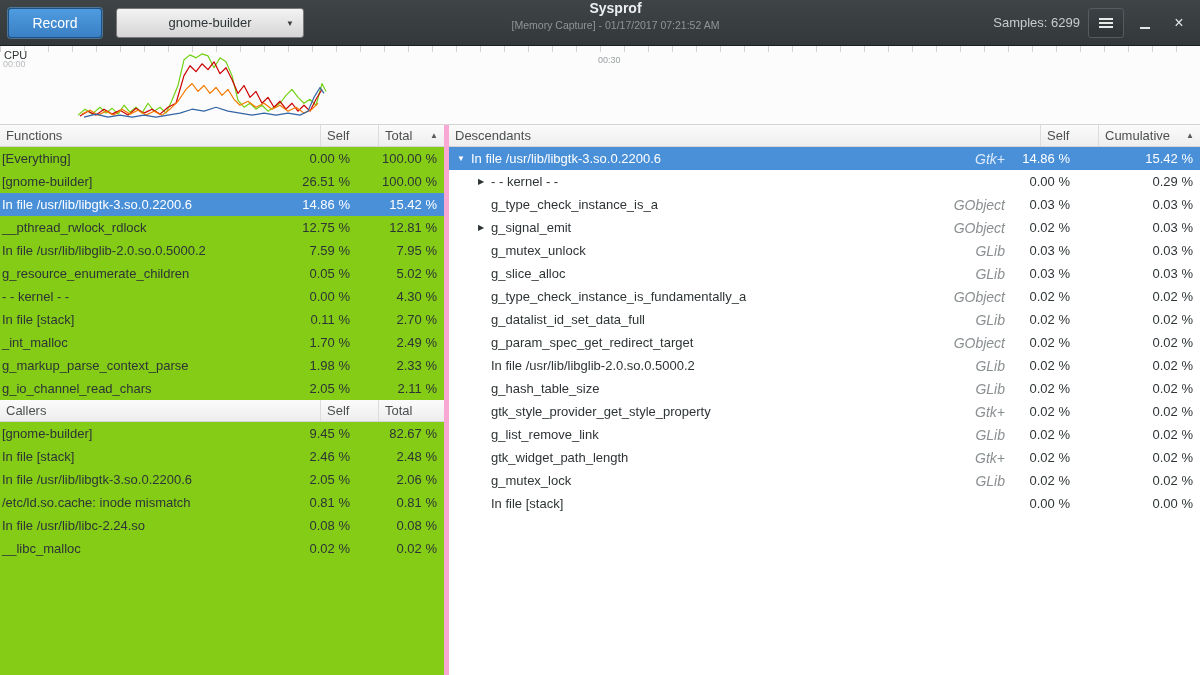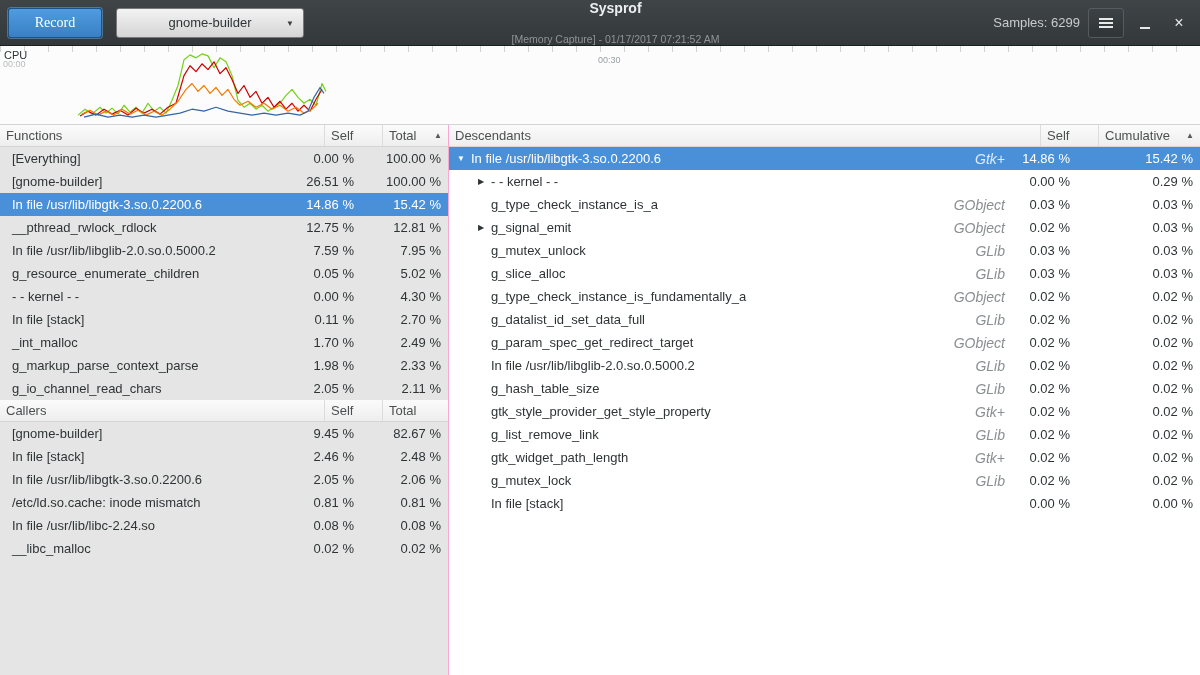--- a/index.html
+++ b/index.html
@@ -5,27 +5,27 @@
   * { box-sizing: border-box; margin: 0; padding: 0; }
   html,body { width:1200px; height:675px; }
   body { font-family:"Liberation Sans", sans-serif; background:#fff; overflow:hidden; }
   .window { width:1200px; height:675px; position:relative; display:flex; flex-direction:column; }
 
   
   .header { height:46px; flex-shrink:0; background:linear-gradient(to bottom,#3f4547,#33383a);
             border-bottom:1px solid #1b1e1f; display:flex; align-items:center; padding:0 8px; position:relative; }
   .record-btn { width:94px; height:30px; border-radius:3px; border:1px solid #1c5286;
                 background:linear-gradient(to bottom,#4f9ce0,#3a7fc4); color:#fff; font-size:14px;
-                font-family:Liberation Serif, serif; box-shadow:0 0 0 1px rgba(94,164,224,.55); margin-right:14px; cursor:pointer; }
+                font-family:Liberation Sans, sans-serif; box-shadow:0 0 0 1px rgba(94,164,224,.55); margin-right:14px; cursor:pointer; }
   .process-btn { width:188px; height:30px; border-radius:3px; border:1px solid #77797a;
                  background:linear-gradient(to bottom,#f3f3f3,#d5d5d5); color:#2e3436; font-size:13px;
                  font-family:inherit; position:relative; display:flex; align-items:center; justify-content:center; cursor:pointer; }
   .caret { position:absolute; right:9px; top:10px; font-size:8px; color:#3c4042; }
   .title-wrap { position:absolute; left:0; right:16px; top:0; height:100%; display:flex; flex-direction:column;
-                align-items:center; justify-content:space-between; pointer-events:none;padding-left:47px; }
+                align-items:center; justify-content:flex-start; pointer-events:none;padding-left:47px; }
   .title { font-size:14px; font-weight:bold; color:#eceeef; }
   .subtitle { font-size:10.5px; color:#8f9496; margin-top:3px; }
   .header-right { margin-left:auto; display:flex; align-items:center; gap:8px; z-index:1; }
   .samples { color:#c9cccd; font-size:13px; }
   .menu-btn { width:36px; height:30px; border-radius:3px; border:1px solid #565c5e;
               background:linear-gradient(to bottom,#3b4144,#2f3436); display:flex; align-items:center;
               justify-content:center; cursor:pointer; }
   .hamburger { width:14px; height:10px; background:repeating-linear-gradient(to bottom,#e8eaea 0 2px,transparent 2px 4px); }
   .winbtn { background:none; border:none; color:#e4e6e7; width:26px; height:30px; font-size:16px;
             display:flex; align-items:center; justify-content:center; cursor:pointer; font-family:inherit; }
@@ -35,35 +35,35 @@
   .cpu-area { position:relative; height:79px; flex-shrink:0; border-bottom:1px solid #d4d4d4; background:#fcfcfc; }
   .ruler { position:absolute; top:0; left:0; width:100%; height:6px;
            background:repeating-linear-gradient(to right,#d2d2d2 0 1px,transparent 1px 24px); }
   .cpu-label { position:absolute; top:3px; left:4px; font-size:11px; color:#2e3436; z-index:2; }
   .t0 { position:absolute; top:13px; left:3px; font-size:9px; color:#b8bcbe; z-index:2; }
   .t30 { position:absolute; top:9px; left:598px; font-size:9px; color:#9aa0a2; z-index:2; }
   #cpu-svg { position:absolute; inset:0; width:100%; height:100%; }
 
   
   .panes { display:flex; flex:1; min-height:0; }
-  .left-pane { width:449px; flex-shrink:0; border-right:1px solid #f9a8d4; display:flex; flex-direction:column; background:#e5e5e5; }
+  .left-pane { width:449px; flex-shrink:0; border-right:5px solid #f9a8d4; display:flex; flex-direction:column; background:#84cc16; }
   .right-pane { flex:1; display:flex; flex-direction:column; background:#fff; }
 
   .col-header { display:flex; height:22px; flex-shrink:0; background:linear-gradient(to bottom,#fbfbfb,#eeeeee);
                 border-bottom:1px solid #d5d5d5; font-size:13px; color:#4c4f50; }
   .ch { display:flex; align-items:center; padding:0 6px; cursor:pointer; }
   .ch-name { flex:1; min-width:0; }
   .ch-self { width:58px; border-left:1px solid #dcdcdc; flex-shrink:0; }
   .ch-last { width:66px; border-left:1px solid #dcdcdc; flex-shrink:0; justify-content:space-between; }
   .right-pane .ch-last { width:102px;gap:8px; }
   .sort-arrow { font-size:8px; color:#54585a; margin-left:4px; }
 
   .row { display:flex; height:23px; align-items:center; font-size:13px; color:#2e3436; cursor:default; }
   .row.selected { background:#4a90d9; color:#fff; }
-  .fn-name { flex:1; min-width:0; padding-left:12px; white-space:nowrap; overflow:hidden; }
+  .fn-name { flex:1; min-width:0; padding-left:2px; white-space:nowrap; overflow:hidden; }
   .right-pane .fn-name { padding-left:2px; }
   .pct { text-align:right; padding-right:7px; flex-shrink:0; }
   .pct.c2 { width:58px; }
   .pct.c3 { width:66px;margin-left:21px; }
   .right-pane .pct.c3 { width:102px; }
   .lib { font-size:14px; color:#8a8f91; padding-right:14px; flex-shrink:0;font-style:italic; }
   .row.selected .lib { color:#ddeafb; }
   .expander { width:16px; flex-shrink:0; text-align:center; font-size:8px; color:#2e3436; cursor:pointer; }
   .row.selected .expander { color:#fff; }
   .expander.d0 { margin-left:4px; }

